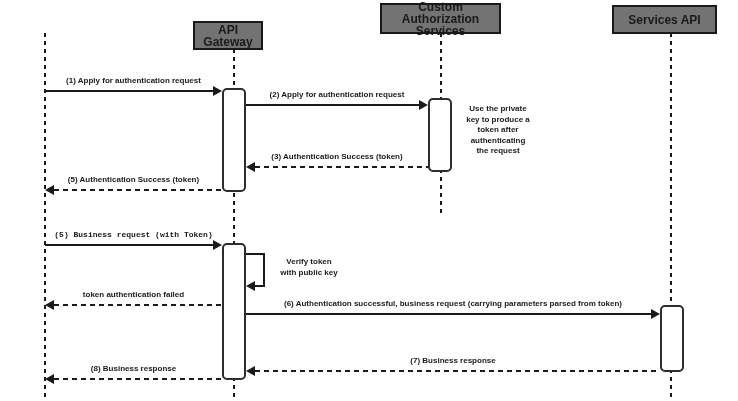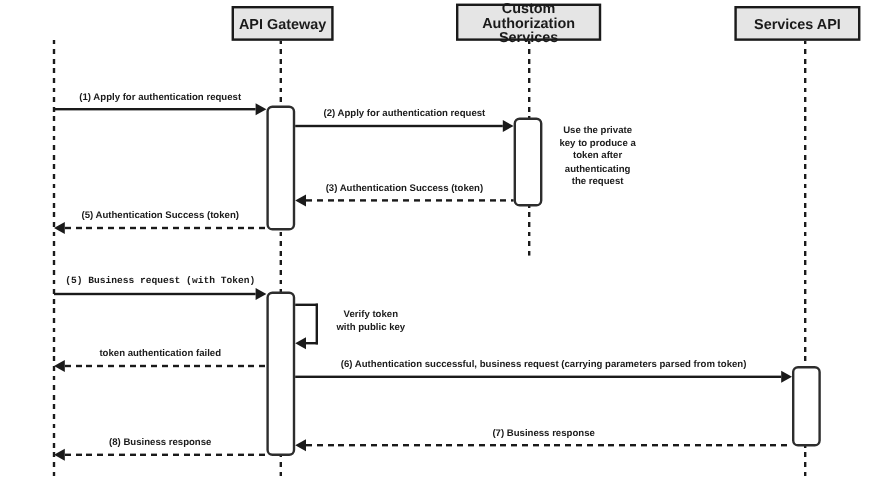--- a/index.html
+++ b/index.html
@@ -17,21 +17,21 @@
   .lifeline {
     position: absolute;
     width: 2px;
     background: repeating-linear-gradient(to bottom, #1a1a1a 0 4px, transparent 4px 8px);
     z-index: 1;
   }
   .actor {
     position: absolute;
     height: 29px;
     border: 2px solid #1a1a1a;
-    background: #e5e5e5;
+    background: #737373;
     box-sizing: border-box;
     display: flex;
     align-items: center;
     justify-content: center;
     z-index: 2;
   }
   .actor span {
     font-size: 12px;
     font-weight: bold;
     color: #1a1a1a;
@@ -105,21 +105,21 @@
 </head>
 <body>
 
 <div class="diagram">
 
   <div class="lifeline" style="left:44px; top:33px; height:364px;"></div>
   <div class="lifeline" style="left:233px; top:33px; height:364px;"></div>
   <div class="lifeline" style="left:440px; top:33px; height:180px;"></div>
   <div class="lifeline" style="left:670px; top:33px; height:364px;"></div>
 
-  <div class="actor" style="left:193px; top:5px; width:85px;">
+  <div class="actor" style="left:193px; top:21px; width:70px;">
     <span>API Gateway</span>
   </div>
   <div class="actor" style="left:380px; top:3px; width:121px; height:31px;">
     <span>Custom Authorization
 Services</span>
   </div>
   <div class="actor" style="left:612px; top:5px; width:105px;">
     <span>Services API</span>
   </div>
 

